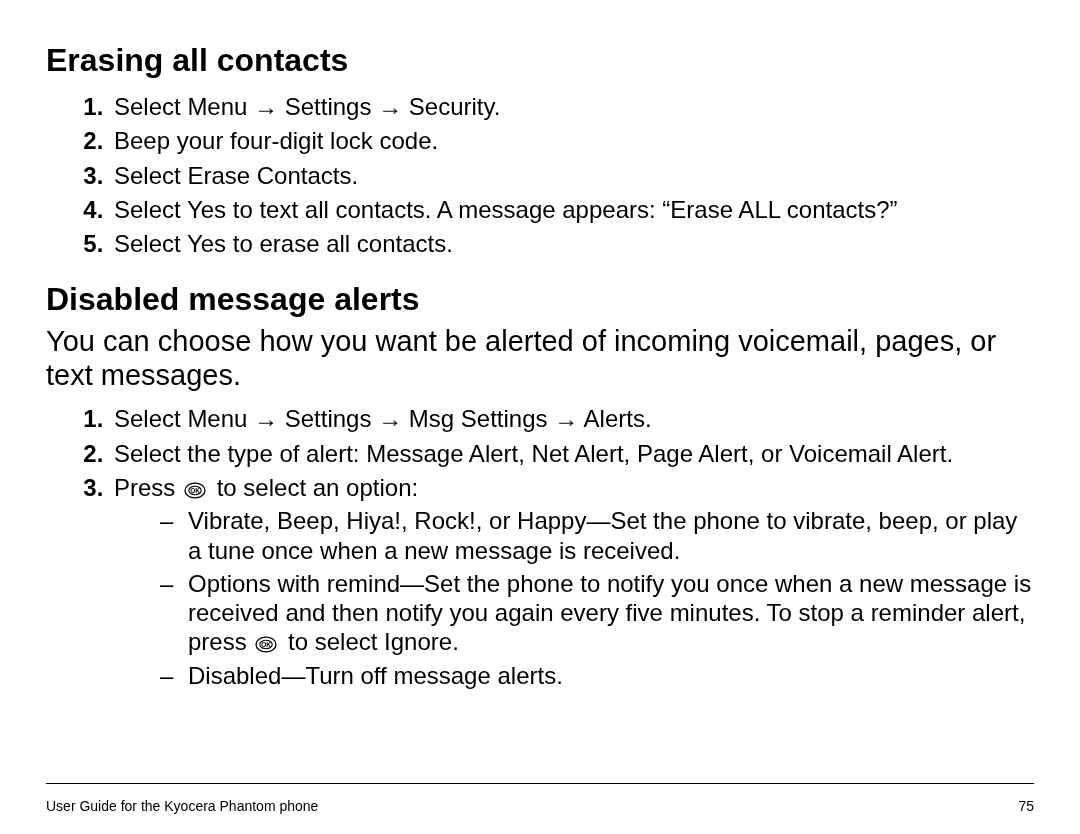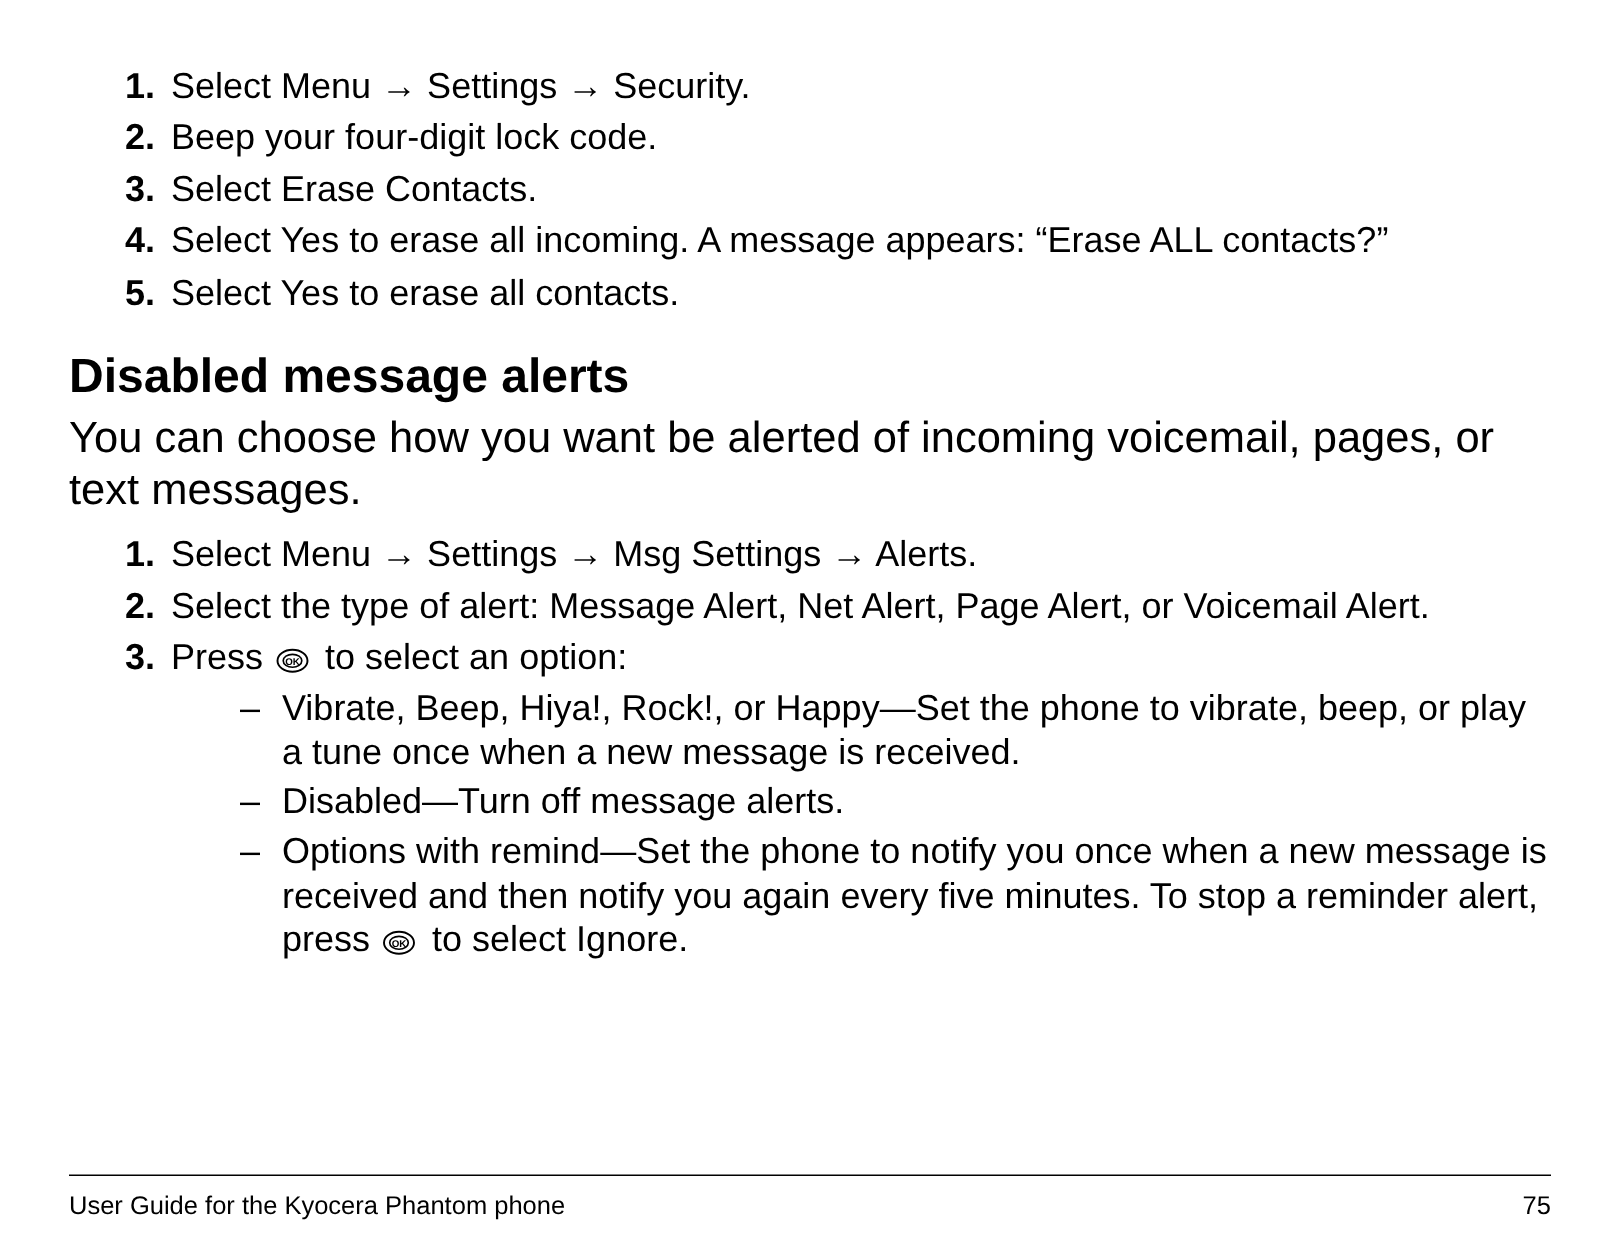--- a/index.html
+++ b/index.html
@@ -80,41 +80,42 @@
     right: 46px;
     bottom: 50px;
     height: 0;
     border-top: 1px solid #000;
   }
   .footer {
     position: absolute;
     left: 46px;
     right: 46px;
     bottom: 20px;
-    font-size: 17px;
+    font-size: 14px;
     display: flex;
     justify-content: space-between;
   }
 </style>
 </head>
 <body>
 
 <div class="page">
 
+  <div class="h1">Erasing all contacts</div>
 
   <ol class="steps">
     <li class="mix">
       <span>Select </span><span class="b">Menu → Settings → Security</span><span>.</span>
     </li>
     <li>Beep your four-digit lock code.</li>
     <li class="mix">
       <span>Select </span><span class="b">Erase Contacts</span><span>.</span>
     </li>
     <li class="mix">
-      <span>Select </span><span class="b">Yes</span><span> to erase all incoming. A message appears: “Erase ALL contacts?”</span>
+      <span>Select </span><span class="b">Yes</span><span> to text all contacts. A message appears: “Erase ALL contacts?”</span>
     </li>
     <li class="mix">
       <span>Select </span><span class="b">Yes</span><span> to erase all contacts.</span>
     </li>
   </ol>
 
   <div class="h2">Disabled message alerts</div>
   <div class="para">You can choose how you want be alerted of incoming voicemail, pages, or text messages.</div>
 
   <ol class="steps">
@@ -129,28 +130,28 @@
             <ellipse cx="11" cy="8.5" rx="10" ry="7.3" fill="none" stroke="#000" stroke-width="1.3"></ellipse>
             <ellipse cx="11" cy="8.5" rx="6.2" ry="4.3" fill="none" stroke="#000" stroke-width="1.1"></ellipse>
             <text x="11" y="11.2" text-anchor="middle" font-size="6.5" font-family="Arial" font-weight="700">OK</text>
           </svg></span><span> to select an option:</span>
 
       <ul class="sub">
         <li class="mix">
           <span class="b">Vibrate, Beep, Hiya!, Rock!, </span><span>or </span><span class="b">Happy</span><span>—Set the phone to vibrate, beep, or play a tune once when a new message is received.</span>
         </li>
         <li class="mix">
-          <span class="b">Disabled</span><span>—Turn off message alerts.</span>
-        </li>
-        <li class="mix">
           <span>Options with </span><span class="b">remind</span><span>—Set the phone to notify you once when a new message is received and then notify you again every five minutes. To stop a reminder alert, press </span><span class="ok-icon"><svg width="22" height="17" viewBox="0 0 22 17">
                 <ellipse cx="11" cy="8.5" rx="10" ry="7.3" fill="none" stroke="#000" stroke-width="1.3"></ellipse>
                 <ellipse cx="11" cy="8.5" rx="6.2" ry="4.3" fill="none" stroke="#000" stroke-width="1.1"></ellipse>
                 <text x="11" y="11.2" text-anchor="middle" font-size="6.5" font-family="Arial" font-weight="700">OK</text>
               </svg></span><span> to select </span><span class="b">Ignore</span><span>.</span>
+        </li>
+        <li class="mix">
+          <span class="b">Disabled</span><span>—Turn off message alerts.</span>
         </li>
       </ul>
     </li>
   </ol>
 
   <div class="footer-rule"></div>
   <div class="footer">
     <span>User Guide for the Kyocera Phantom phone</span>
     <span>75</span>
   </div>

